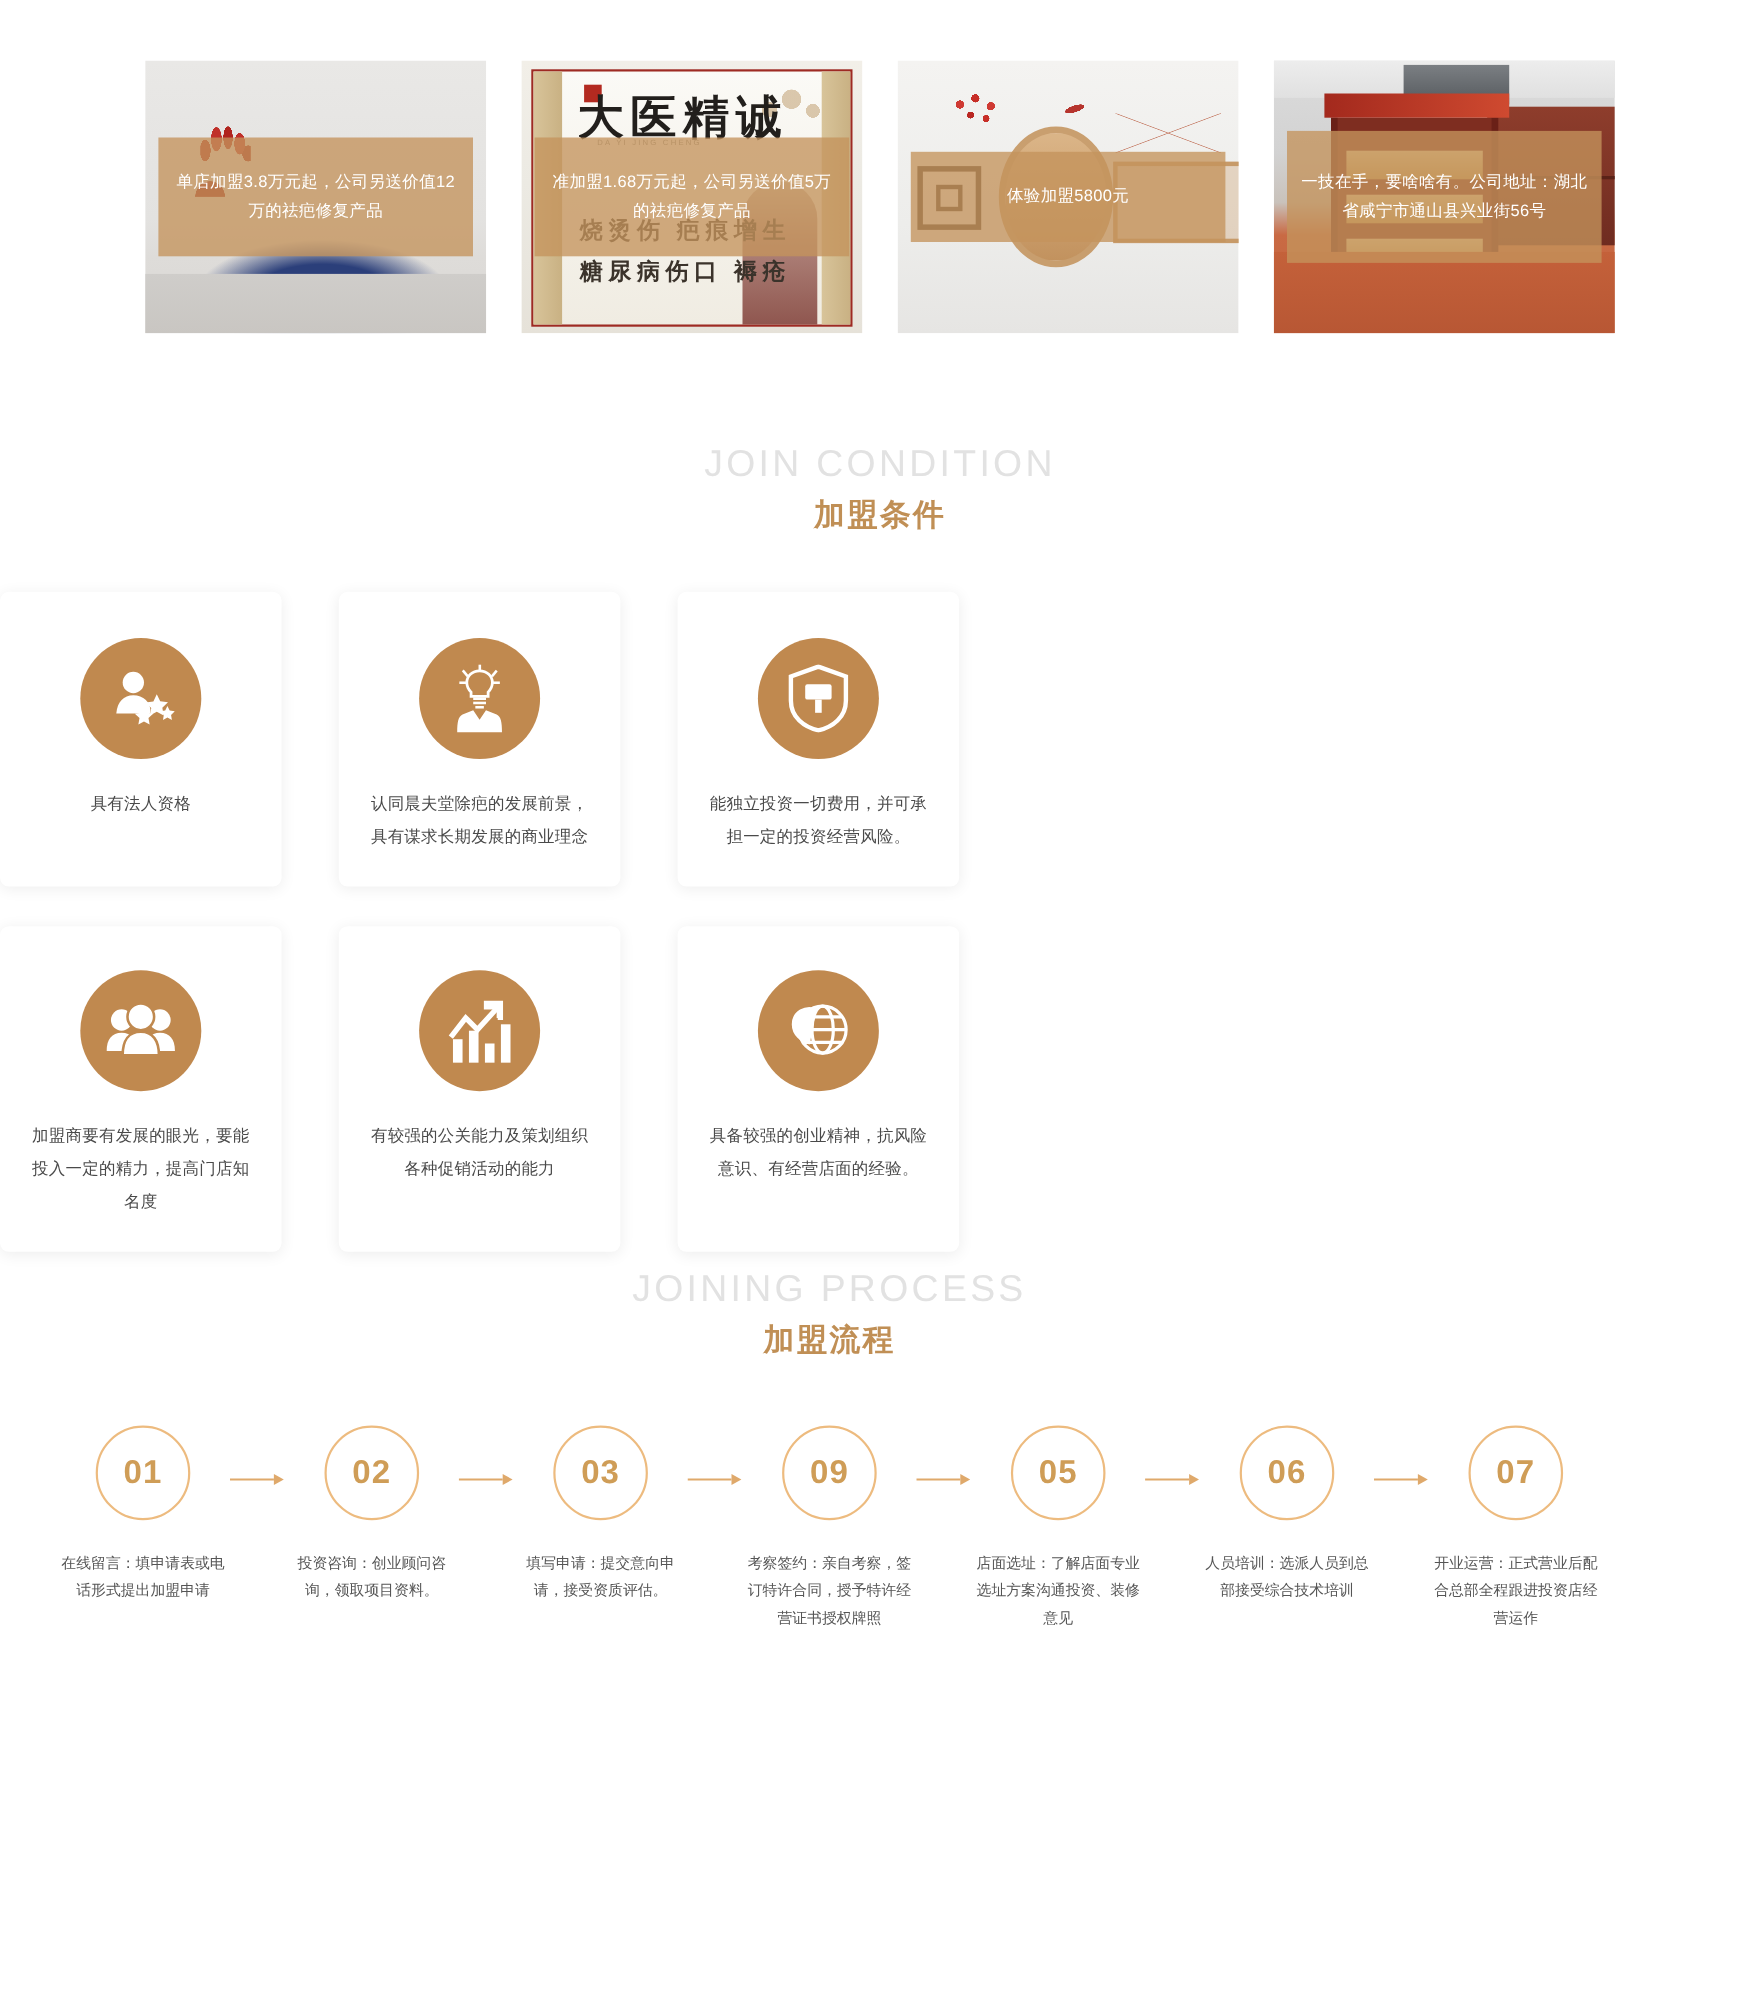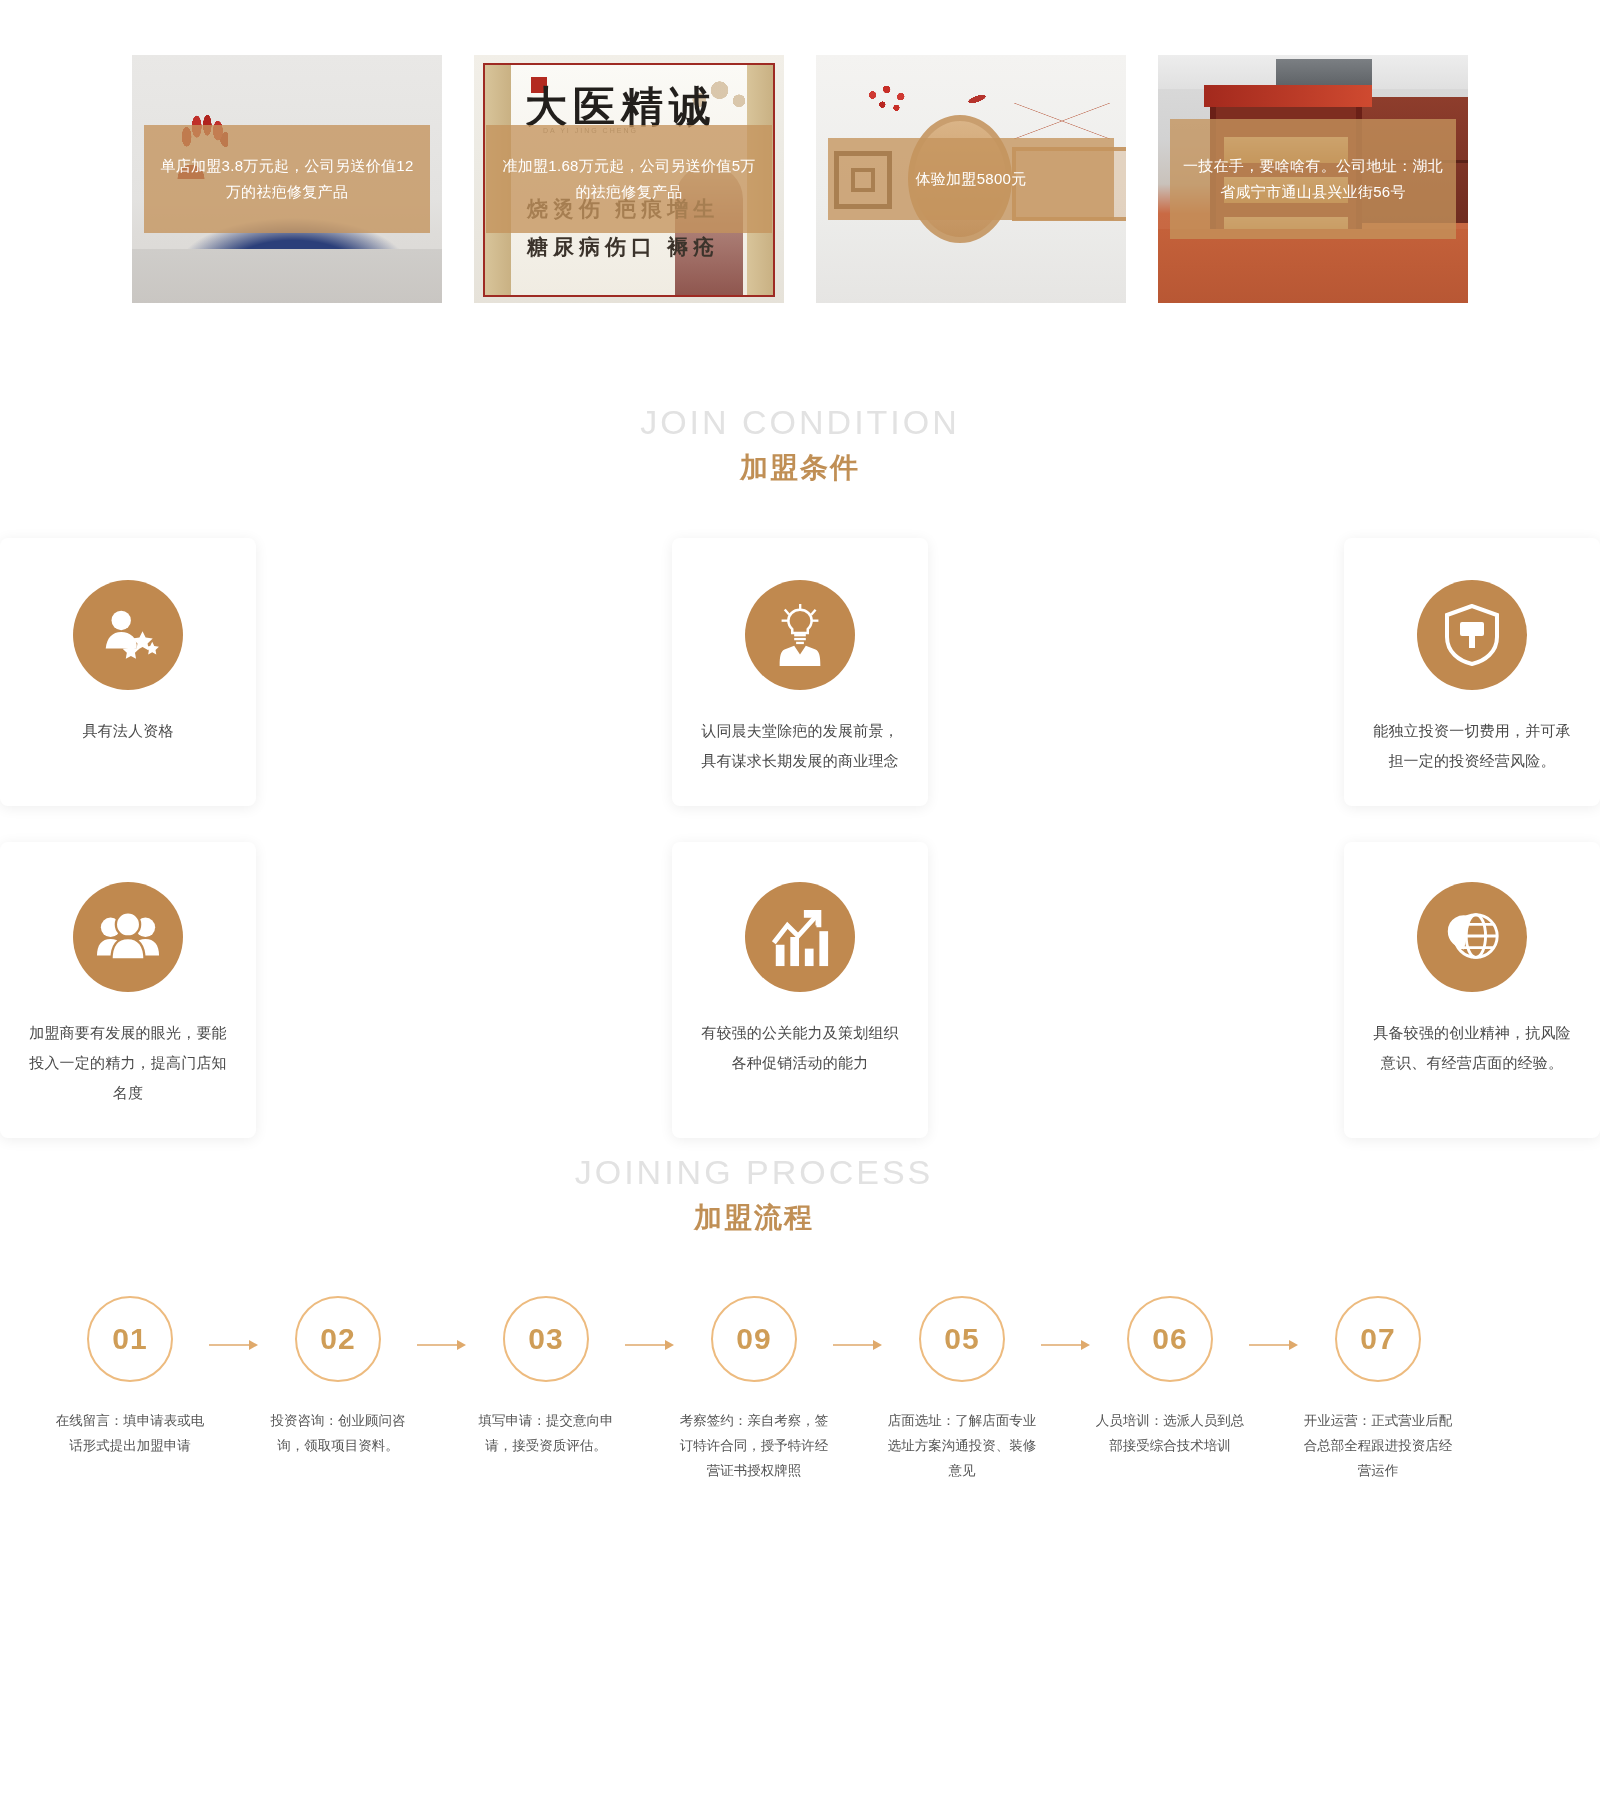--- a/index.html
+++ b/index.html
@@ -155,22 +155,22 @@
     margin-top: 2px;
   }
 
   #join-condition-section { position: absolute; left: 0; top: 400px; width: 1600px; }
   #joining-process-section { position: absolute; left: 0; top: 1150px; width: 1508px; }
 
   
   .cards-wrap { margin-top: 48px; }
   .card-row {
     display: flex;
-    justify-content: space-between;
-    gap: 24px;
+    justify-content: flex-start;
+    gap: 52px;
   }
   .card-row.row2 { margin-top: 36px; }
   .cond-card {
     background: #ffffff;
     border-radius: 8px;
     box-shadow: 0 2px 14px rgba(0,0,0,0.07);
     width: 256px;
     min-height: 260px;
     padding: 42px 26px 30px;
     display: flex;

